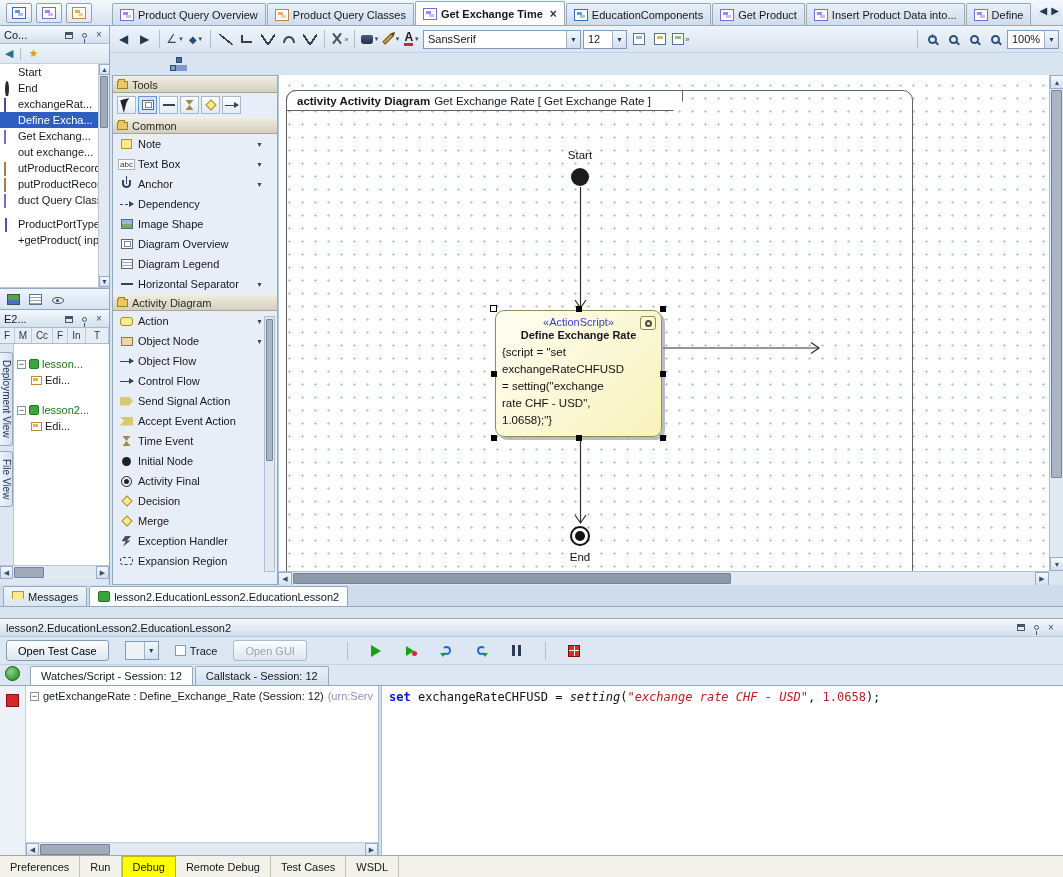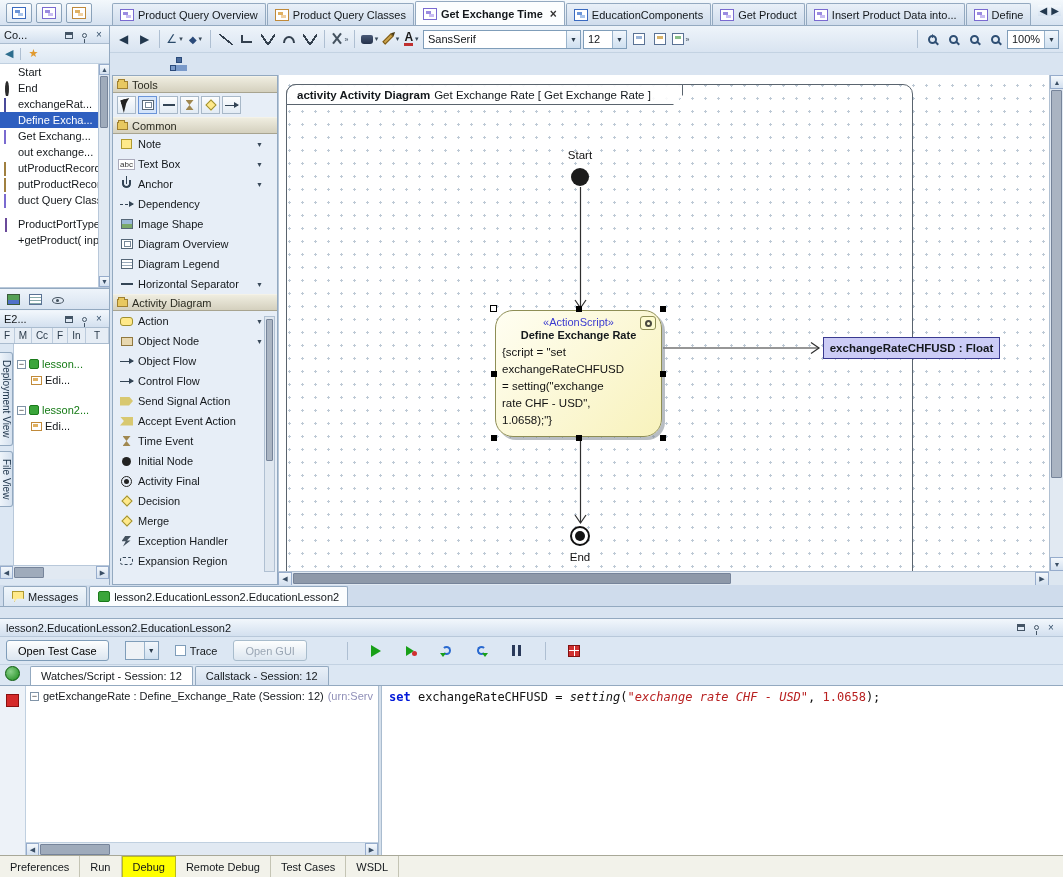--- a/index.html
+++ b/index.html
@@ -142,26 +142,26 @@
 .ic-final{width:11px;height:11px;border-radius:50%;border:1px solid #222;position:relative;}
 .ic-final::after{content:"";position:absolute;left:2px;top:2px;width:5px;height:5px;border-radius:50%;background:#222;}
 .ic-dec{width:8px;height:8px;background:#ffe98a;border:1px solid #a09030;transform:rotate(45deg);}
 .ic-exc{width:10px;height:11px;background:#44525f;clip-path:polygon(40% 0,100% 0,55% 45%,90% 45%,15% 100%,42% 52%,0 52%);}
 .ic-expreg{width:13px;height:8px;border:1px dashed #345;border-radius:3px;}
 .tbx-scroll{position:absolute;right:2px;top:240px;width:11px;height:256px;background:#dfe7f0;border:1px solid #b0c0d2;}
 .tbx-scroll .sb-thumb{left:1px;right:1px;top:2px;height:142px;background:#aab4c2;}
 
 .canvas-wrap{left:278px;top:75px;width:785px;height:510px;background:#fff;}
 .canvas{position:absolute;left:0;top:0;width:771px;height:496px;background:#fff;background-image:radial-gradient(circle,#bdc9d5 1px,rgba(0,0,0,0) 1.3px);background-size:13px 13px;background-position:4px 4px;overflow:hidden;border-left:1px solid #b8c8da;}
-.frame{position:absolute;left:7px;top:9px;width:627px;height:640px;border:1px solid #5a646e;border-radius:10px 10px 0 0;}
+.frame{position:absolute;left:7px;top:15px;width:627px;height:640px;border:1px solid #5a646e;border-radius:10px 10px 0 0;}
 .frame-head{position:absolute;left:-1px;top:-1px;width:397px;height:21px;display:flex;align-items:center;gap:4px;padding:0 10px;font-size:11.5px;background:rgba(255,255,255,.9);border:1px solid #5a646e;border-radius:10px 0 0 0;clip-path:polygon(0 0,100% 0,100% calc(100% - 10px),calc(100% - 10px) 100%,0 100%);white-space:nowrap;overflow:hidden;}
 .node-label{position:absolute;text-align:center;font-size:11.5px;color:#111;}
 .start-circle{position:absolute;left:292px;top:93px;width:18px;height:18px;border-radius:50%;background:#1c1c1c;}
 .connectors{position:absolute;left:0;top:0;pointer-events:none;}
-.action-node{position:absolute;left:216px;top:235px;width:167px;height:127px;background:linear-gradient(135deg,#fffef2,#f8f2bc);border:1px solid #8e8e55;border-radius:18px;box-shadow:3px 3px 0 rgba(125,135,145,.55);}
+.action-node{position:absolute;left:216px;top:235px;width:167px;height:127px;background:linear-gradient(135deg,#fffef2,#f8f2bc);border:1px solid #8e8e55;border-radius:9px;box-shadow:3px 3px 0 rgba(125,135,145,.55);}
 .an-stereo{text-align:center;padding-top:5px;color:#3b3bd0;font-size:11px;}
 .an-title{text-align:center;font-weight:bold;font-size:11px;padding-top:1px;}
 .an-body{padding:3px 6px 0 6px;font-size:11.5px;line-height:17px;color:#111;}
 .an-icon{position:absolute;right:5px;top:5px;width:16px;height:14px;border:1px solid #8e8e55;border-radius:3px;display:flex;align-items:center;justify-content:center;background:#fdfbd0;}
 .an-icon i{width:7px;height:7px;border:2px solid #4a4a40;border-radius:50%;}
 .hd{position:absolute;width:6px;height:6px;background:#000;}
 .hd.w{width:7px;height:7px;background:#fff;border:1px solid #000;}
 .object-node{position:absolute;left:544px;top:262px;width:177px;height:22px;background:#ccccf6;border:1px solid #3a3a90;display:flex;align-items:center;justify-content:center;font-weight:bold;font-size:11.5px;}
 .final-outer{position:absolute;left:291px;top:451px;width:20px;height:20px;border:2px solid #111;border-radius:50%;background:#fff;}
 .final-outer i{position:absolute;left:3px;top:3px;width:10px;height:10px;border-radius:50%;background:#111;}
@@ -704,23 +704,20 @@
       </div>
       <i class="hd w" style="left:-6px;top:-6px;"></i>
       <i class="hd" style="left:50%;margin-left:-3px;top:-5px;"></i>
       <i class="hd" style="right:-5px;top:-5px;"></i>
       <i class="hd" style="left:-5px;top:50%;margin-top:-3px;"></i>
       <i class="hd" style="right:-5px;top:50%;margin-top:-3px;"></i>
       <i class="hd" style="left:-5px;bottom:-5px;"></i>
       <i class="hd" style="left:50%;margin-left:-3px;bottom:-5px;"></i>
       <i class="hd" style="right:-5px;bottom:-5px;"></i>
     </div>
-    <div class="object-node">
-        <span>exchangeRateCHFUSD : Float</span>
-      </div>
     <div class="final-outer">
         <i></i>
       </div>
     <div class="node-label" style="left:271px;top:476px;width:60px;">End</div>
   </div>
   <div class="vscroll">
     <span class="sb-btn">▲</span>
     <span class="sb-track">
         <span class="sb-thumb"></span>
       </span>

